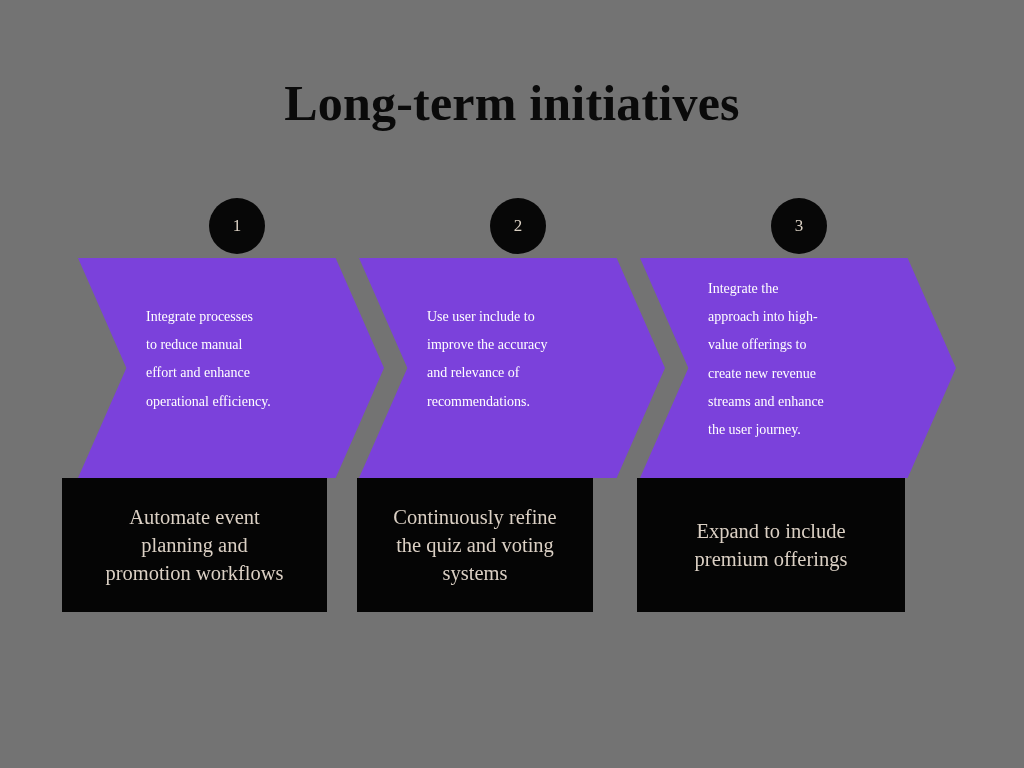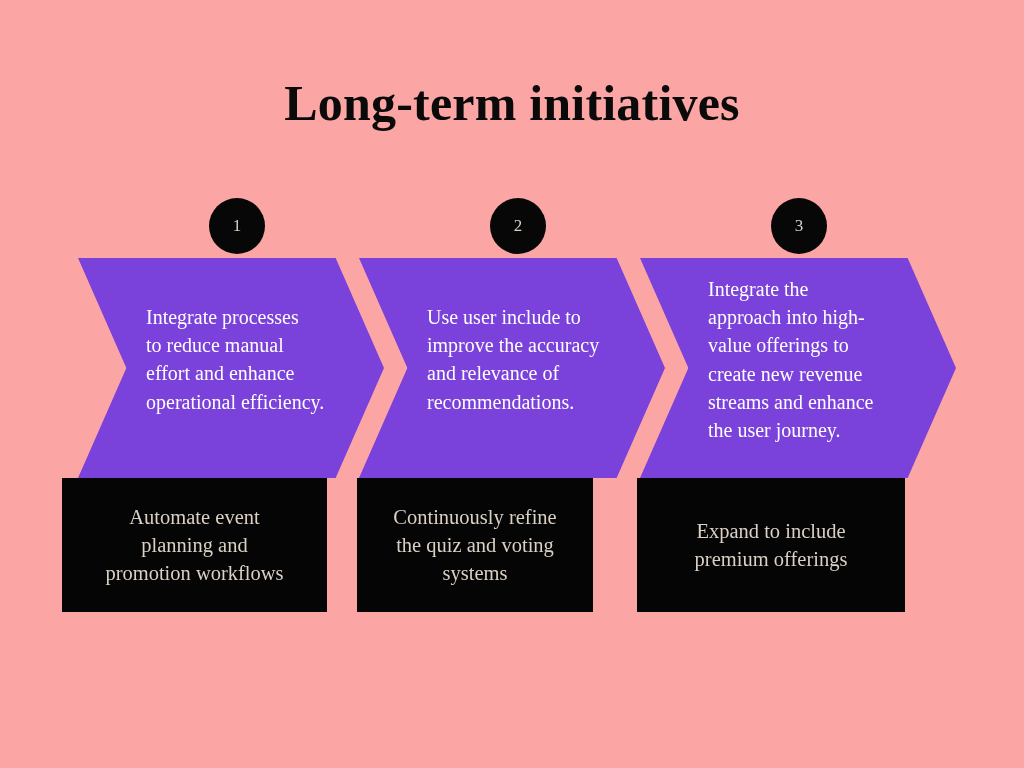--- a/index.html
+++ b/index.html
@@ -14,21 +14,21 @@
     font-family: "Liberation Serif", "DejaVu Serif", serif;
     position: relative;
   }
 
   #slide {
     position: absolute;
     left: 0;
     top: 0;
     width: 1024px;
     height: 768px;
-    background: #fca5a5;
+    background: #737373;
   }
 
   
   #title {
     position: absolute;
     left: 0;
     top: 72px;
     width: 1024px;
     text-align: center;
     font-family: "Liberation Serif", "DejaVu Serif", serif;
@@ -72,21 +72,21 @@
     left: 0;
     top: 0;
     width: 100%;
     height: 100%;
     box-sizing: border-box;
   }
   .chev-text {
     position: absolute;
     color: #ffffff;
     font-family: "Liberation Serif", "DejaVu Serif", serif;
-    font-size: 20px;
+    font-size: 14px;
     line-height: 28.2px;
     text-align: left;
     white-space: pre-line;
   }
 
   #chev-1 {
     left: 78px;
     width: 306px;
     -webkit-clip-path: polygon(0 0, 84.2% 0, 100% 50%, 84.2% 100%, 0 100%, 15.8% 50%);
     clip-path: polygon(0 0, 84.2% 0, 100% 50%, 84.2% 100%, 0 100%, 15.8% 50%);

